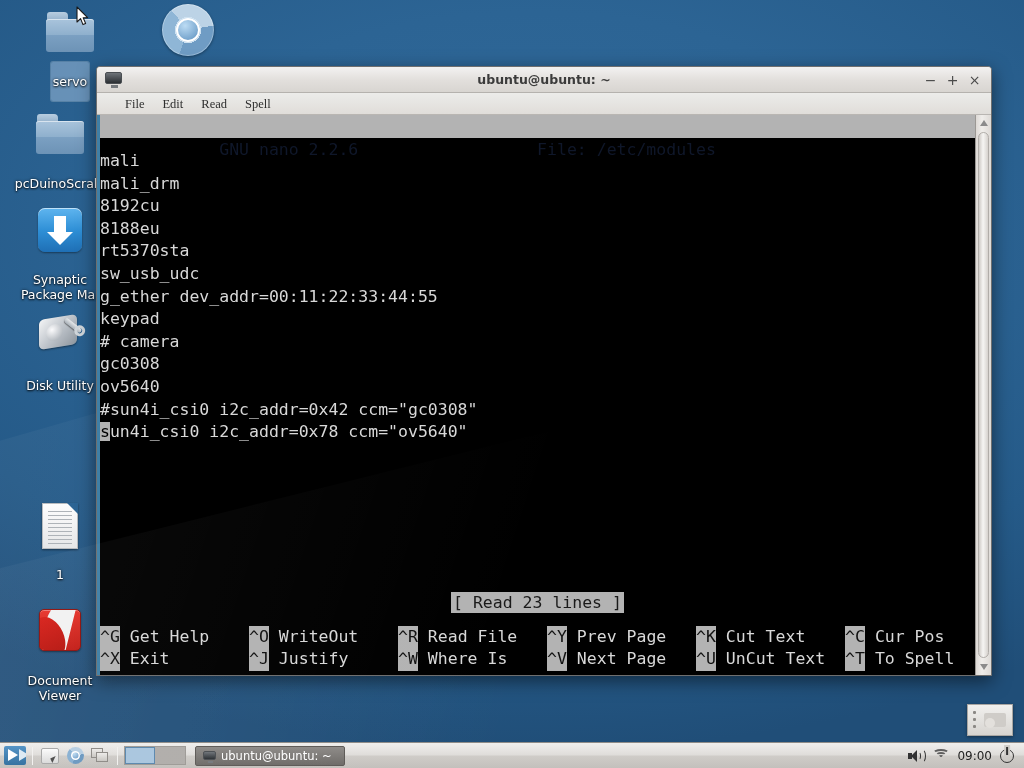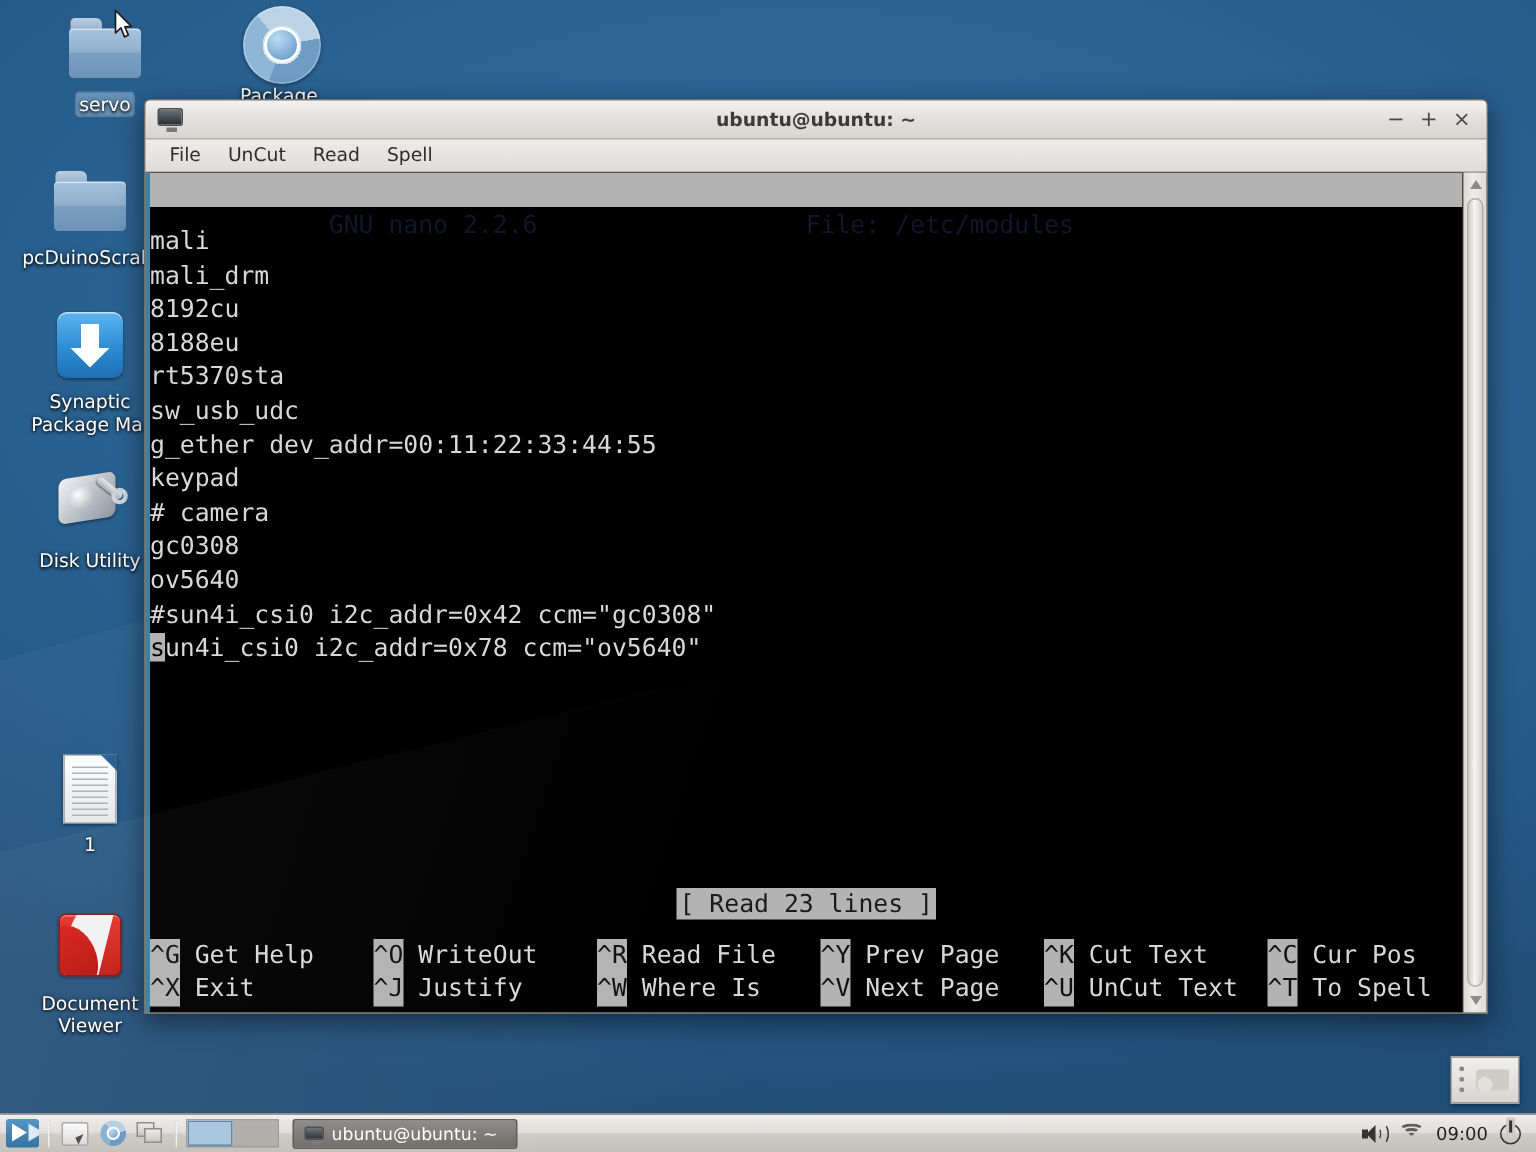--- a/index.html
+++ b/index.html
@@ -44,21 +44,21 @@
     color: #ffffff;
     font-size: 12.5px;
     line-height: 15px;
     text-shadow: 0 1px 2px rgba(0,0,0,0.85), 0 0 3px rgba(0,0,0,0.7);
   }
   .dicon .glyph {
     width: 48px; height: 48px;
     margin: 0 auto 4px auto;
     position: relative;
   }
-  .dicon .lbl { display: inline-block; padding: 0 2px; }
+  .dicon .lbl { display: inline-block; padding: 12px 2px; }
   .dicon.selected .lbl {
     background: rgba(190,215,240,0.42);
     border-radius: 2px;
     box-shadow: 0 0 0 1px rgba(255,255,255,0.22);
   }
 
   
   .ic-folder { width: 48px; height: 44px; position: relative; }
   .ic-folder .tab {
     position: absolute; left: 1px; top: 2px; width: 21px; height: 9px;
@@ -226,23 +226,24 @@
   }
   #titlebar .tb-btns span {
     font-size: 14px; color: #4a4a4a; line-height: 1;
     cursor: default; width: 13px; text-align: center;
   }
 
   #menubar {
     height: 22px;
     background: linear-gradient(#ececea, #e0ddd9);
     border-bottom: 1px solid #b9b6b2;
-    display: flex; align-items: flex-start;
-    padding-left: 8px; gap: 2px;
+    display: flex; align-items: flex-end;
+    padding-left: 20px; gap: 2px;
     flex: none;
+    font-family: Liberation Serif, serif;
   }
   #menubar .mi {
     font-size: 12.5px; color: #2e2e2e;
     padding: 2px 8px; border-radius: 2px;
   }
 
   #term-body {
     flex: 1; display: flex; min-height: 0;
     background: #000;
     border-left: 3px solid #3f7fa5;
@@ -584,21 +585,21 @@
       <div class="tb-title">ubuntu@ubuntu: ~</div>
       <div class="tb-btns">
         <span>−</span>
         <span>+</span>
         <span>×</span>
       </div>
     </div>
 
     <div id="menubar">
       <div class="mi">File</div>
-      <div class="mi">UnCut</div>
+      <div class="mi">Edit</div>
       <div class="mi">Read</div>
       <div class="mi">Spell</div>
     </div>
 
     <div id="term-body">
       <div id="term-screen">
 
         <div class="nano-titlebar">
           <span id="nano-header">  GNU nano 2.2.6                  File: /etc/modules</span>
         </div>

